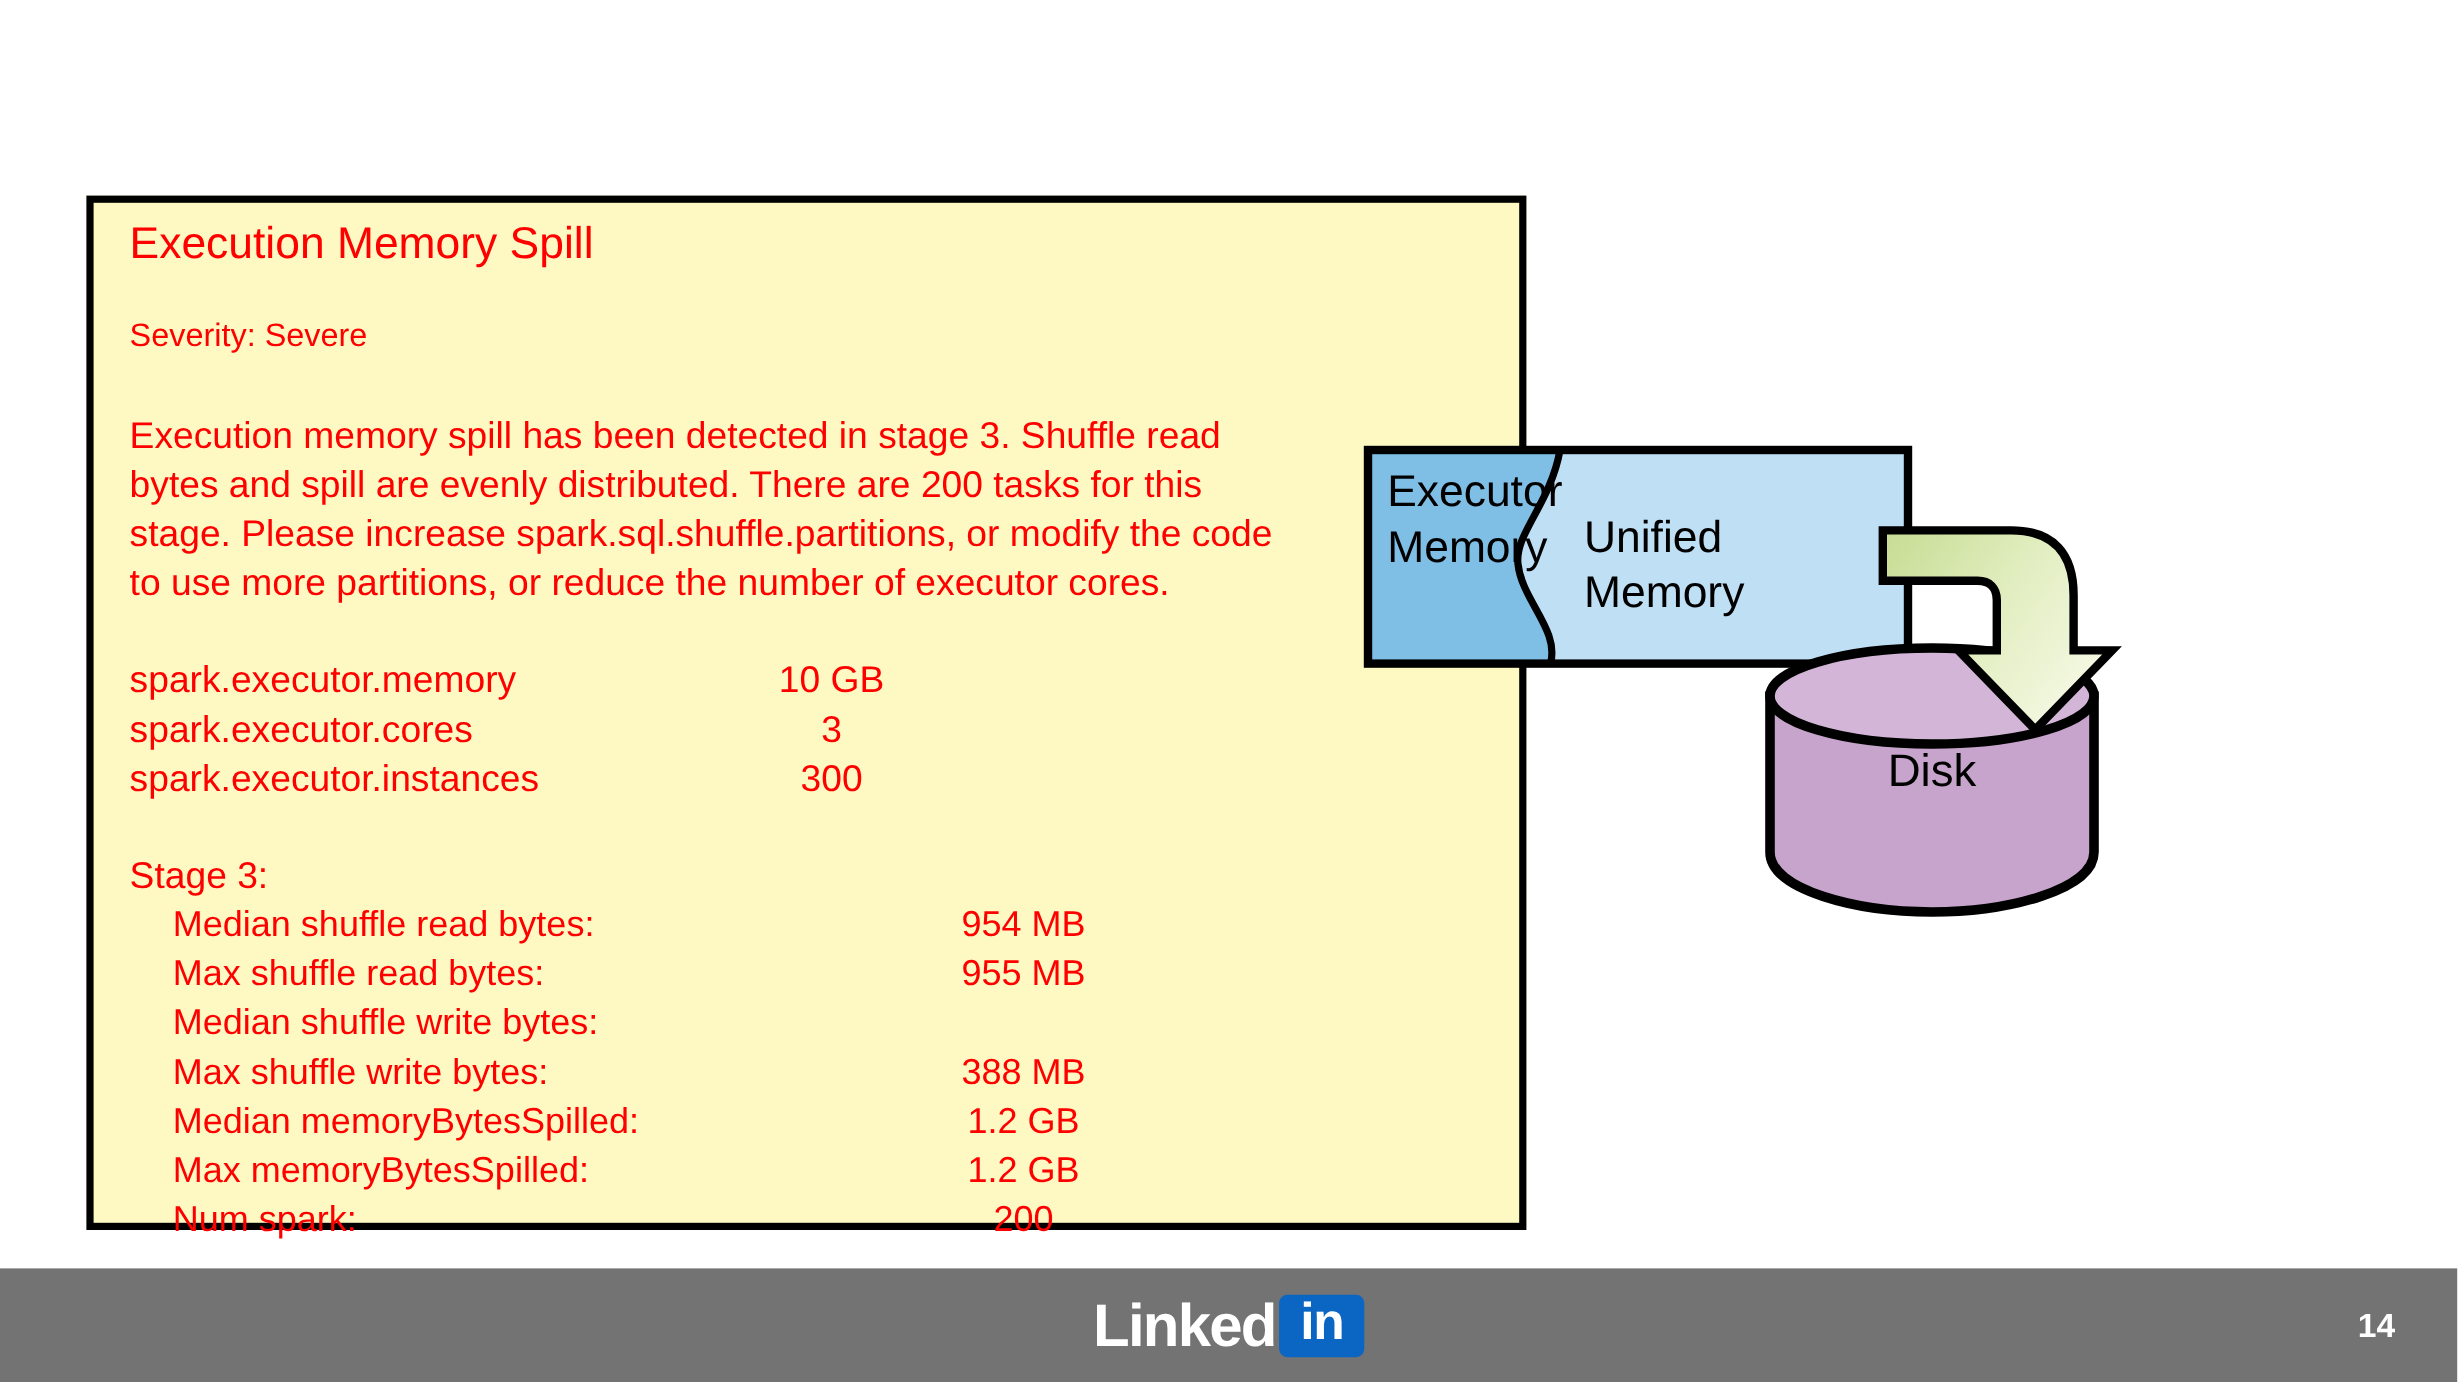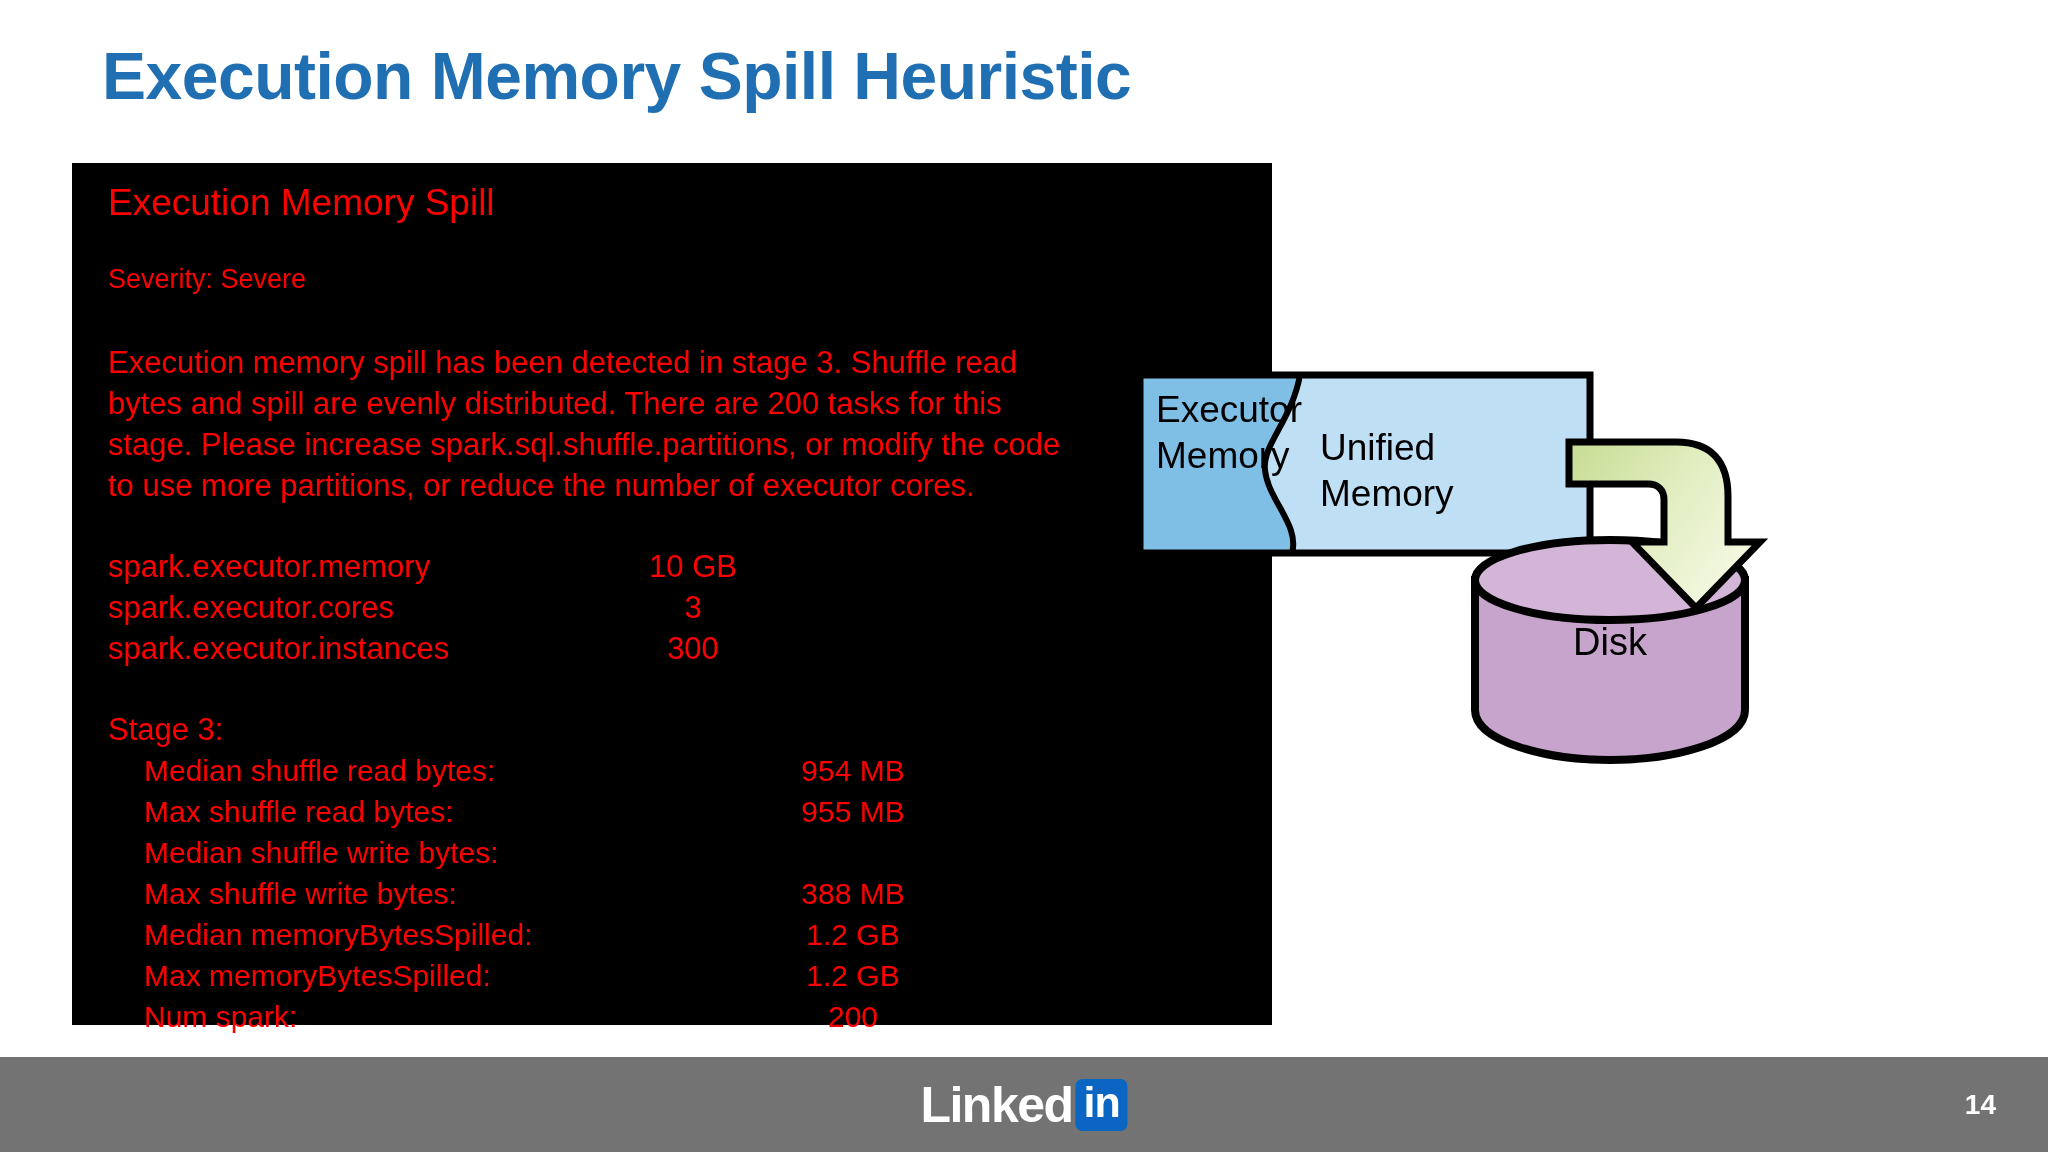--- a/index.html
+++ b/index.html
@@ -32,21 +32,21 @@
   }
 
   
   #heuristic-box {
     position: absolute;
     left: 72px;
     top: 163px;
     width: 1200px;
     height: 862px;
     border: 6px solid #000000;
-    background: #000000;
+    background: #fef9c3;
     box-sizing: border-box;
     overflow: visible;
   }
   #heuristic-inner {
     position: absolute;
     left: 30px;
     top: 10px;
     width: 990px;
     color: #ff0000;
     font-size: 31px;
@@ -142,21 +142,21 @@
   }
   #li-word {
     color: #ffffff;
     font-size: 50px;
     font-weight: bold;
     letter-spacing: -1.5px;
     line-height: 52px;
   }
   #li-badge {
     background: #0a66c2;
-    width: 52px;
+    width: 71px;
     height: 52px;
     border-radius: 7px;
     margin-left: 3px;
     display: flex;
     align-items: center;
     justify-content: center;
   }
   #li-in {
     color: #ffffff;
     font-size: 43px;
@@ -174,21 +174,20 @@
     color: #ffffff;
     font-size: 28px;
     font-weight: bold;
   }
 </style>
 </head>
 <body>
 
 <div id="slide">
 
-  <div id="slide-title">Execution Memory Spill Heuristic</div>
 
   <div id="heuristic-box">
     <div id="heuristic-inner">
 
       <div class="hx-title">Execution Memory Spill</div>
       <div class="hx-sev">Severity: Severe</div>
 
       <div class="hx-gap"></div>
 
       <div class="hx-para">Execution memory spill has been detected in stage 3. Shuffle read bytes and spill are evenly distributed. There are 200 tasks for this stage. Please increase spark.sql.shuffle.partitions, or modify the code to use more partitions, or reduce the number of executor cores.</div>

